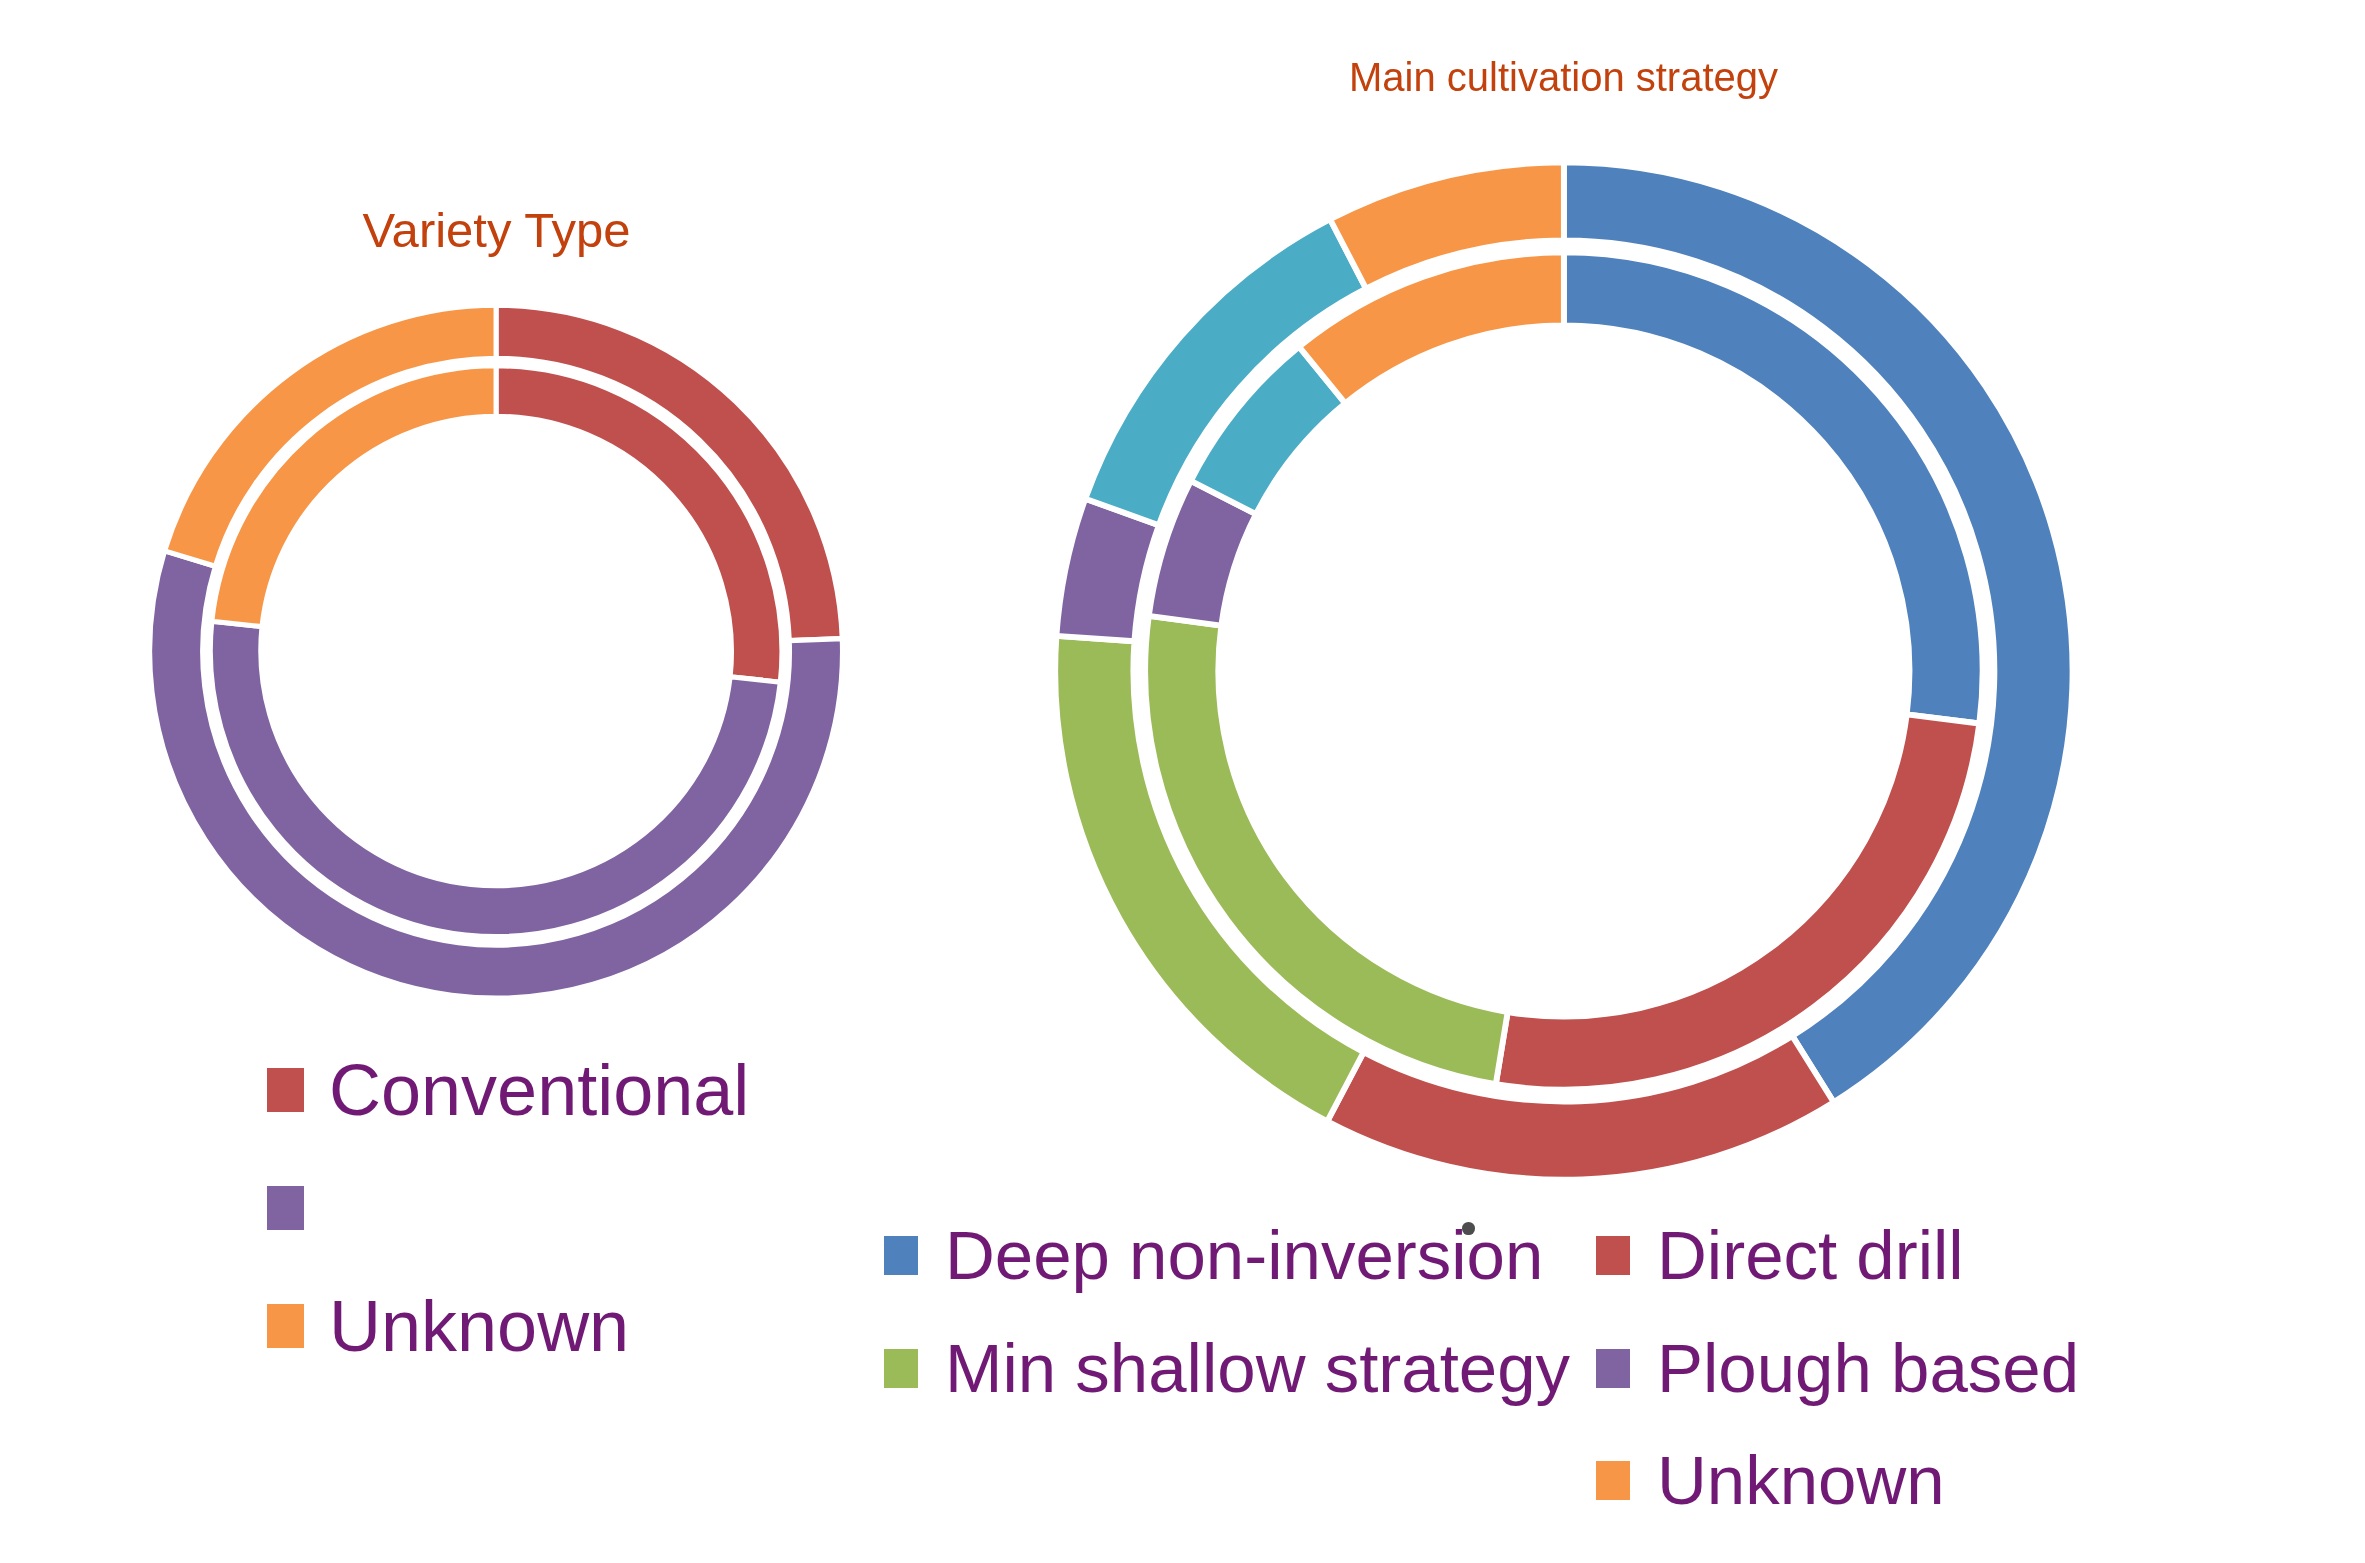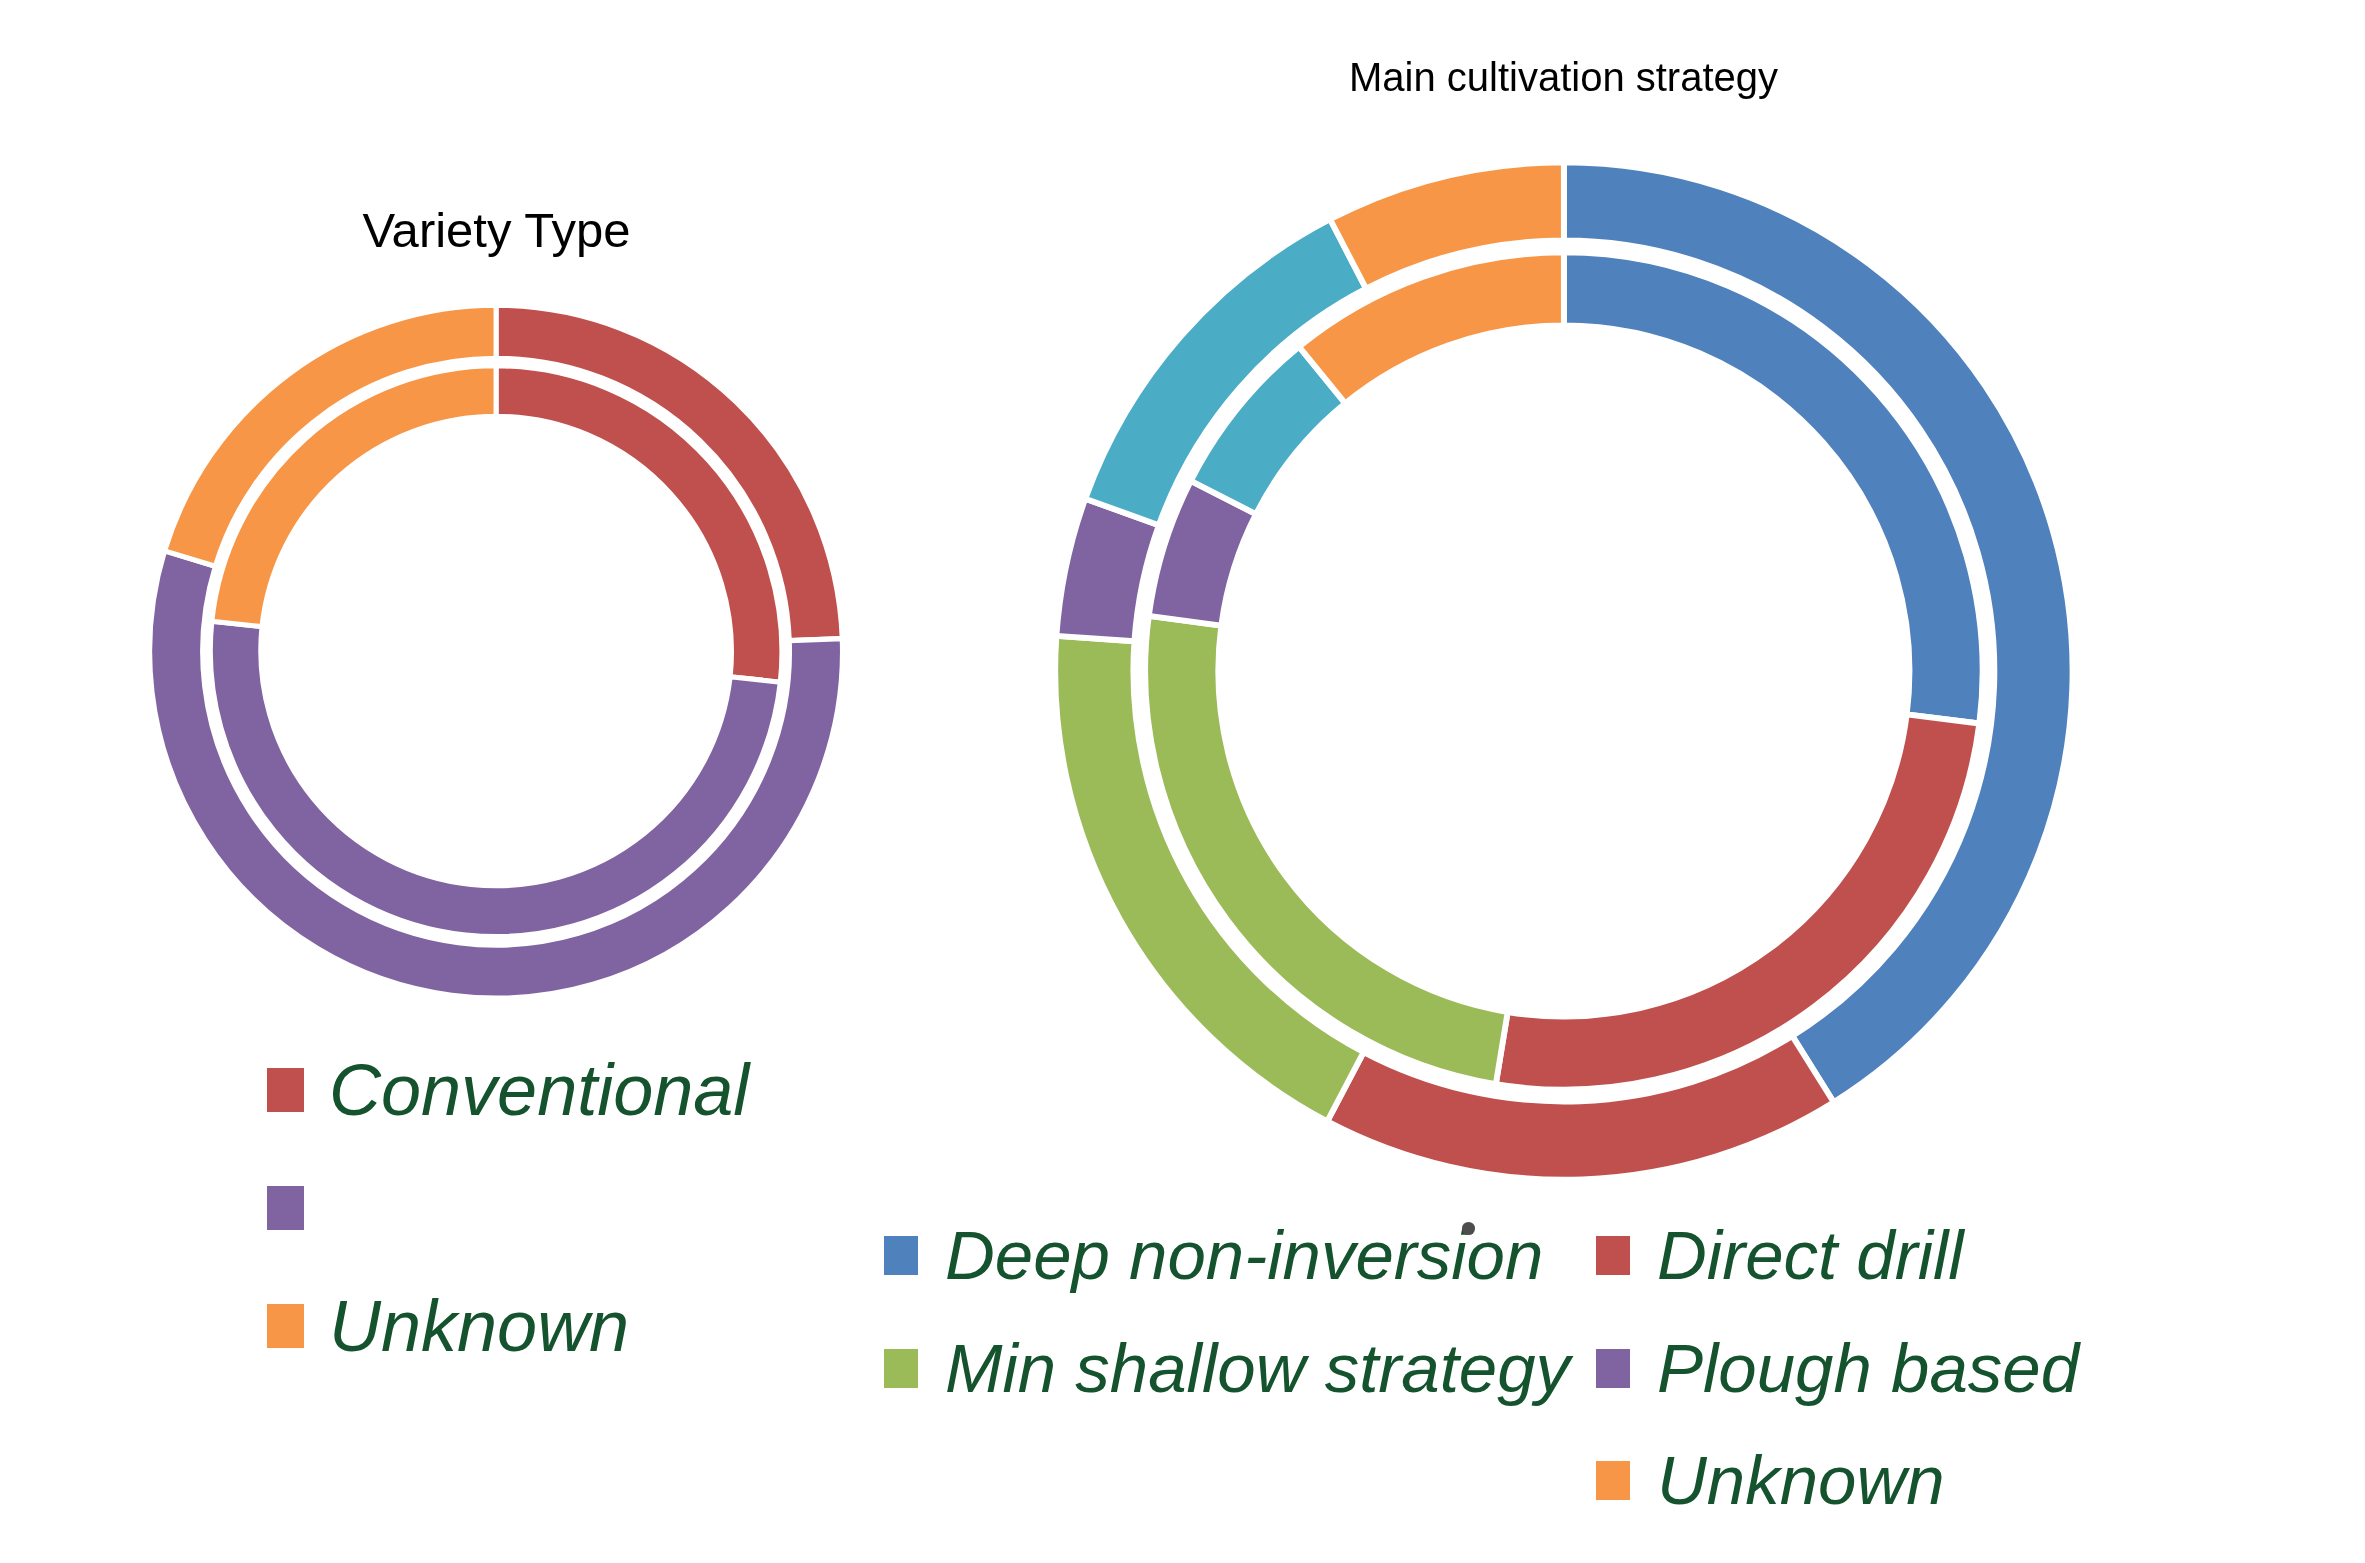--- a/index.html
+++ b/index.html
@@ -15,21 +15,21 @@
     background: #ffffff;
     overflow: hidden;
   }
   #chart-canvas {
     position: absolute;
     left: 0;
     top: 0;
   }
   .chart-title {
     position: absolute;
-    color: #000000;
+    color: #c2410c;
     text-align: center;
     white-space: nowrap;
     line-height: 1.1;
   }
   .title-left {
     left: 76px;
     top: 204px;
     width: 841px;
     font-size: 49px;
     text-align: center;
@@ -43,22 +43,21 @@
   .legend-item {
     position: absolute;
     display: flex;
     align-items: center;
     white-space: nowrap;
   }
   .legend-item .swatch {
     flex: 0 0 auto;
   }
   .legend-item .label {
-    color: #14532d;
-    font-style: italic;
+    color: #701a75;
   }
   .legend-left-item {
     left: 267px;
     height: 118px;
   }
   .legend-left-item .swatch {
     width: 37px;
     height: 44px;
     margin-right: 25px;
   }

